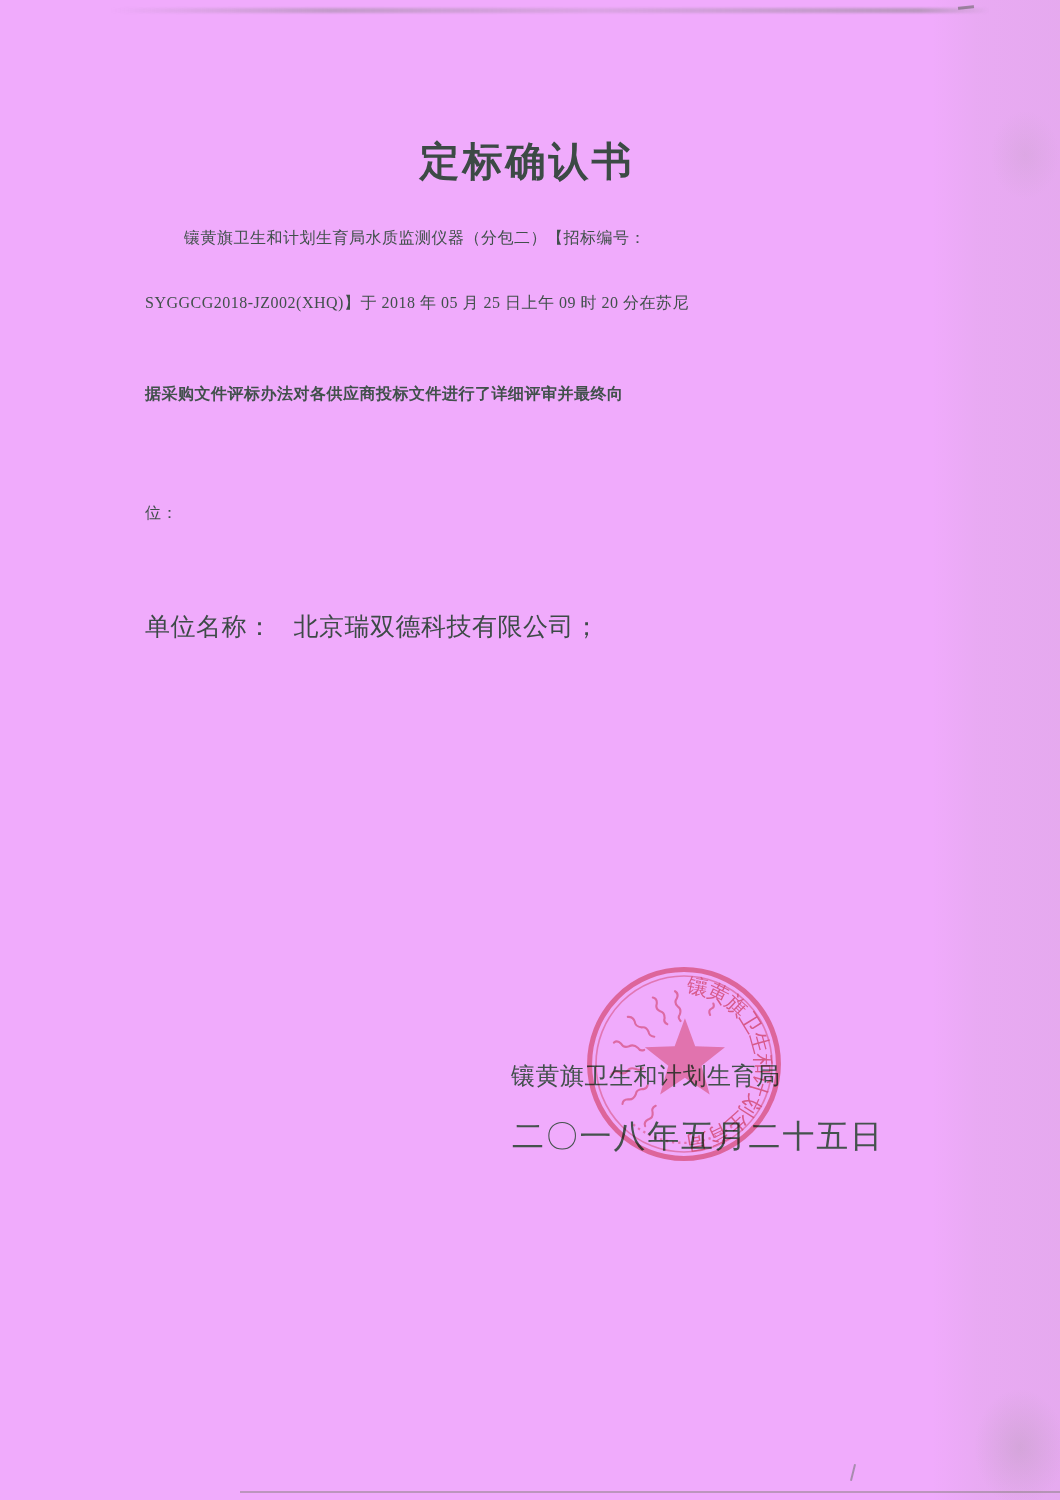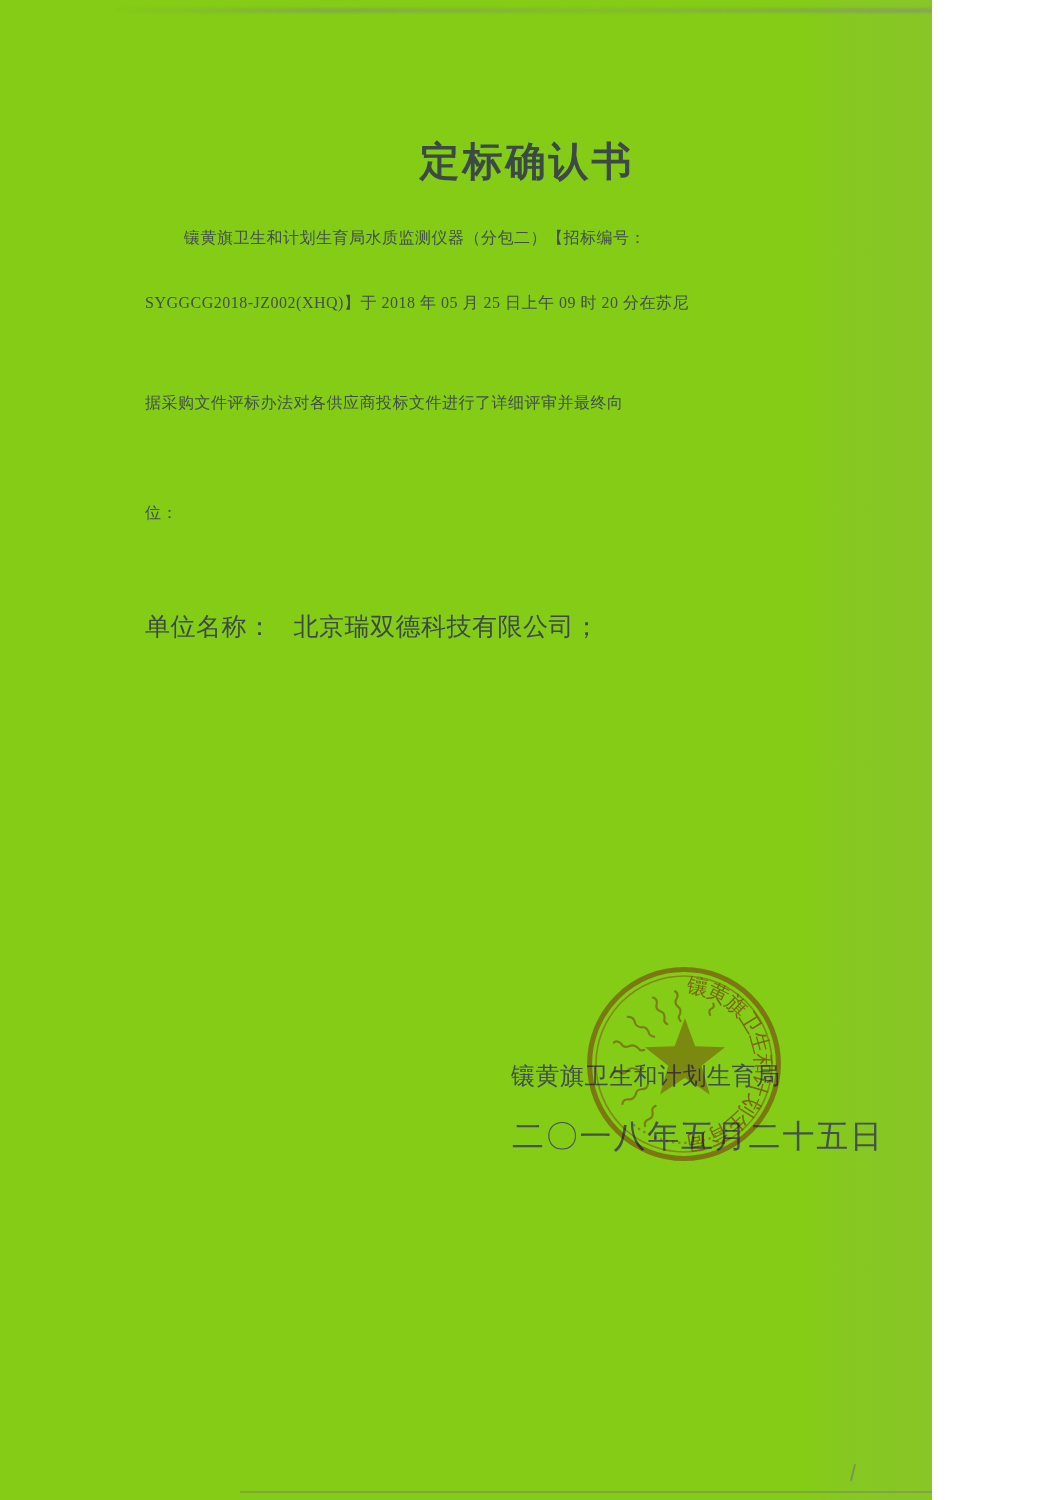--- a/index.html
+++ b/index.html
@@ -1,21 +1,21 @@
 <!DOCTYPE html>
 <html><head>
 <meta charset="utf-8">
 <style>
   * { margin: 0; padding: 0; box-sizing: border-box; }
   html, body { background: #ffffff; }
   .page {
     position: relative;
-    width: 932px;
+    width: 1060px;
     height: 1500px;
-    background: #84cc16;
+    background: #f0abfc;
     overflow: hidden;
     font-family: "Liberation Serif", "DejaVu Serif", serif;
   }
 
   
   .smudge-top {
     position: absolute; left: 110px; top: 8px; width: 880px; height: 5px;
     background: linear-gradient(to right,
       rgba(130,130,128,0) 0%, rgba(130,130,128,.40) 25%,
       rgba(130,130,128,.18) 55%, rgba(130,130,128,.48) 92%,
@@ -58,21 +58,21 @@
   .body-line {
     position: absolute; left: 145px; width: 790px;
     font-size: 16px; line-height: 1.3; letter-spacing: .5px;
     color: #41504b;
     white-space: nowrap;
   }
   .body-line.indent { text-indent: 39px; }
   .l1 { top: 228px; }
   .l2 { top: 293px; }
   .l3 { top: 338px; }
-  .l4 { top: 393px; }
+  .l4 { top: 384px; font-weight: bold; }
   .l5 { top: 448px; }
   .l6 { top: 503px; }
 
   .info-line {
     position: absolute; left: 145px;
     font-size: 25px; line-height: 1.3; letter-spacing: .5px;
     color: #3c4a46; white-space: nowrap;
   }
   .info-1 { top: 611px; }
   .info-2 { top: 669px; }

